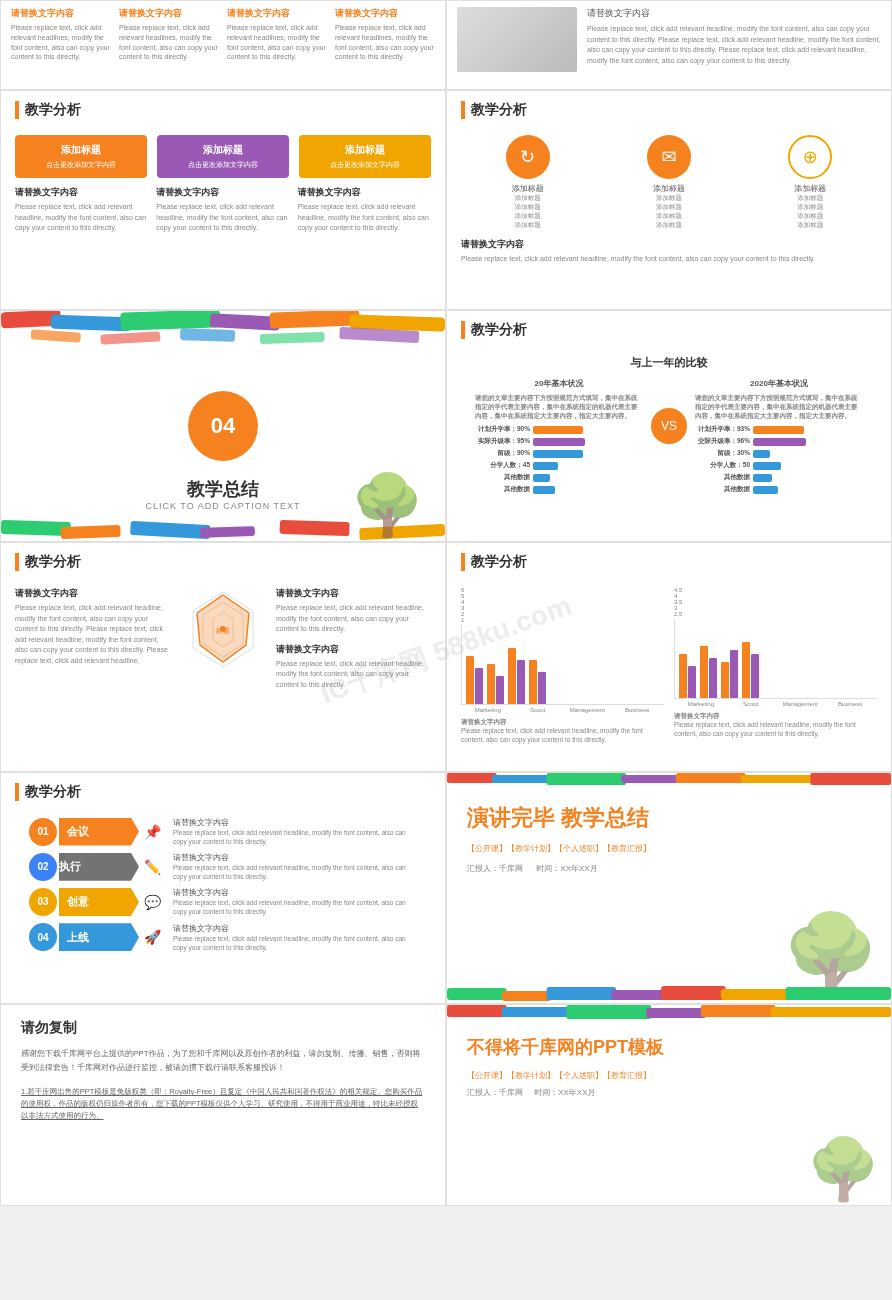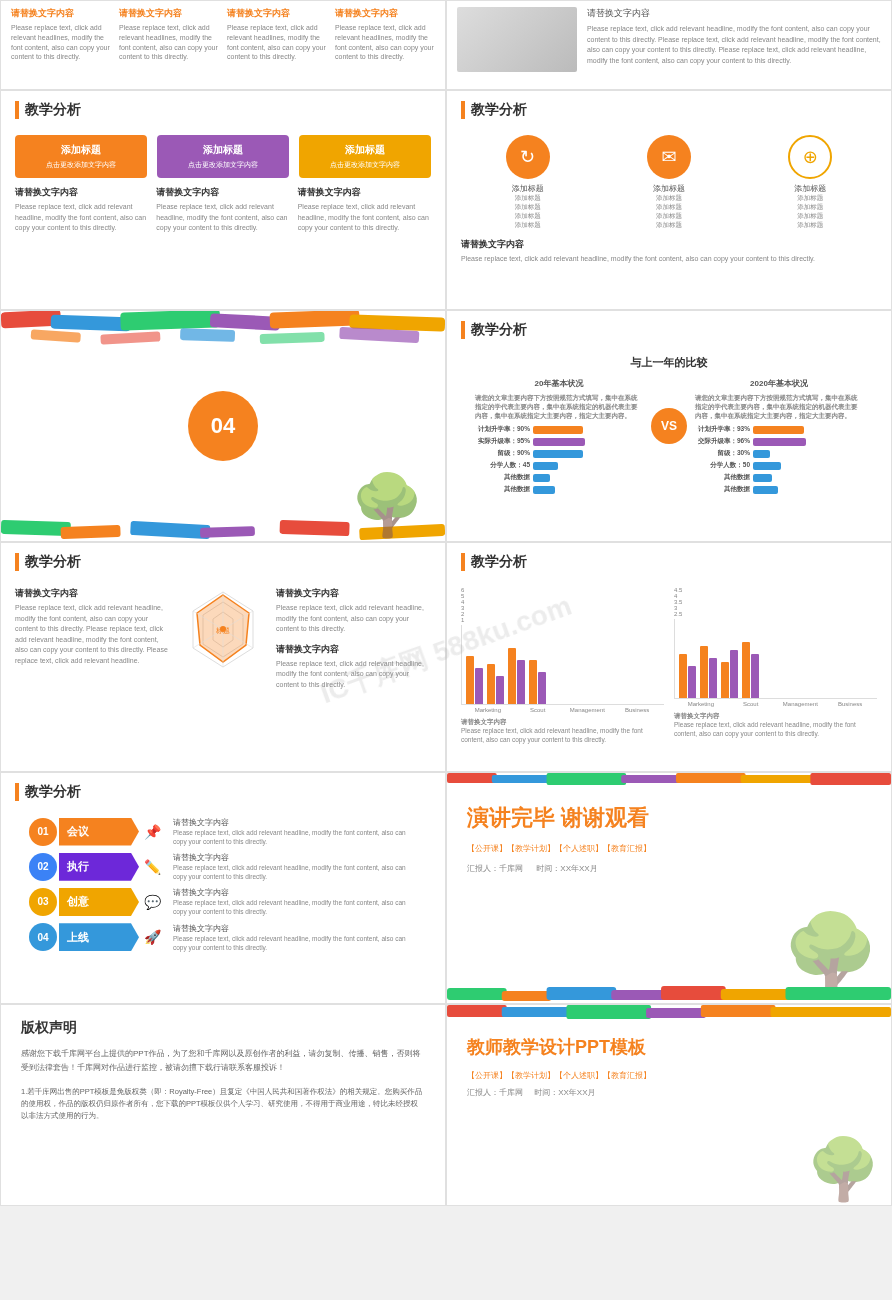--- a/index.html
+++ b/index.html
@@ -84,21 +84,21 @@
     .p5-sub-title { font-size: 9px; color: #888; letter-spacing: 1px; }
     .p5-tree { position: absolute; right: 20px; bottom: 0; font-size: 60px; opacity: 0.6; z-index: 1; }
 
     
     .p6-content { padding: 8px 28px; }
     .p6-title-center { text-align: center; font-size: 11px; color: #333; margin-bottom: 8px; font-weight: bold; }
     .p6-vs-row { display: flex; gap: 8px; align-items: flex-start; }
     .p6-col { flex: 1; font-weight: bold; }
     .p6-col-title { font-size: 8px; color: #555; margin-bottom: 4px; text-align: center; }
     .p6-col-text { font-size: 6.5px; color: #888; line-height: 1.4; margin-bottom: 5px; }
-    .p6-vs-circle { width: 36px; height: 36px; border-radius: 50%; background: #f5821f; color: #fff; display: flex; align-items: center; justify-content: center; font-size: 12px; font-weight: bold; flex-shrink: 0; margin-top: 30px; }
+    .p6-vs-circle { width: 36px; height: 36px; border-radius: 50%; background: #f5821f; color: #fff; display: flex; align-items: center; justify-content: center; font-size: 12px; font-weight: normal; flex-shrink: 0; margin-top: 30px; }
     .p6-bar-row { display: flex; align-items: center; margin-bottom: 3px; gap: 3px; }
     .p6-bar-label { font-size: 6.5px; color: #555; width: 55px; flex-shrink: 0; text-align: right; }
     .p6-bar { height: 8px; border-radius: 2px; }
 
     
     .row4 { display: grid; grid-template-columns: 1fr 1fr; }
     .row4 .panel { min-height: 230px; }
 
     
     .p7-content { padding: 8px 14px; }
@@ -136,21 +136,21 @@
 
     
     .row6 { display: grid; grid-template-columns: 1fr 1fr; }
     .row6 .panel { min-height: 200px; }
 
     
     .p11-content { padding: 14px 20px; }
     .p11-title { font-size: 14px; font-weight: bold; color: #333; margin-bottom: 10px; }
     .p11-main-text { font-size: 8px; color: #666; line-height: 1.7; margin-bottom: 12px; }
     .p11-item { margin-bottom: 8px; }
-    .p11-item-text { font-size: 7.5px; color: #666; line-height: 1.6; }
+    .p11-item-text { font-size: 7.5px; color: #666; line-height: 1.6; text-decoration: underline; }
 
     
     .p12-content { height: 200px; position: relative; overflow: hidden; background: #fff; }
     .p12-splash { position: absolute; top: 0; left: 0; right: 0; height: 18px; }
     .p12-main-title { font-size: 18px; font-weight: bold; color: #f5821f; position: absolute; top: 30px; left: 20px; }
     .p12-links { position: absolute; top: 65px; left: 20px; font-size: 8px; color: #f5821f; }
     .p12-info { position: absolute; top: 82px; left: 20px; font-size: 8px; color: #888; }
     .p12-tree { position: absolute; right: 10px; bottom: 0; font-size: 60px; opacity: 0.5; }
 
     
@@ -297,20 +297,24 @@
           <rect x="30" y="20" width="50" height="10" rx="3" fill="#f5821f" opacity="0.7" transform="rotate(4,55,25)"></rect>
           <rect x="100" y="22" width="60" height="10" rx="3" fill="#e74c3c" opacity="0.6" transform="rotate(-3,130,27)"></rect>
           <rect x="180" y="18" width="55" height="12" rx="3" fill="#3498db" opacity="0.7" transform="rotate(2,207,24)"></rect>
           <rect x="260" y="22" width="65" height="10" rx="3" fill="#2ecc71" opacity="0.6" transform="rotate(-2,292,27)"></rect>
           <rect x="340" y="18" width="80" height="12" rx="3" fill="#9b59b6" opacity="0.7" transform="rotate(3,380,24)"></rect>
         </svg>
       </div>
       <div class="p5-circle">
         <span class="p5-circle-num">04</span>
       </div>
+      <div class="p5-text-block">
+        <div class="p5-main-title">教学总结</div>
+        <div class="p5-sub-title">CLICK TO ADD CAPTION TEXT</div>
+      </div>
 
       <div class="p5-tree">🌳</div>
 
       <div style="position:absolute;bottom:0;left:0;right:0;height:40px;">
         <svg class="splash-svg" viewBox="0 0 446 40" preserveAspectRatio="none">
           <rect x="0" y="20" width="70" height="14" rx="3" fill="#2ecc71" transform="rotate(2,35,27)"></rect>
           <rect x="60" y="25" width="60" height="12" rx="3" fill="#f5821f" transform="rotate(-2,90,31)"></rect>
           <rect x="130" y="22" width="80" height="14" rx="3" fill="#3498db" transform="rotate(3,170,29)"></rect>
           <rect x="200" y="26" width="55" height="10" rx="3" fill="#9b59b6" transform="rotate(-2,227,31)"></rect>
           <rect x="280" y="20" width="70" height="14" rx="3" fill="#e74c3c" transform="rotate(2,315,27)"></rect>
@@ -516,21 +520,21 @@
     <div style="width:28px;height:28px;border-radius:50%;background:#f5821f;display:flex;align-items:center;justify-content:center;color:#fff;font-size:10px;font-weight:bold;flex-shrink:0;">01</div>
     <div style="flex:0 0 80px;height:28px;background:#f5821f;display:flex;align-items:center;padding-left:8px;color:#fff;font-size:11px;font-weight:bold;margin-left:2px;clip-path:polygon(0 0, calc(100% - 8px) 0, 100% 50%, calc(100% - 8px) 100%, 0 100%);">会议</div>
     <div style="width:28px;height:28px;display:flex;align-items:center;justify-content:center;font-size:14px;">📌</div>
     <div style="flex:1;padding-left:6px;">
       <div style="font-size:8px;color:#555;">请替换文字内容</div>
       <div style="font-size:6.5px;color:#888;line-height:1.4;">Please replace text, click add relevant headline, modify the font content, also can copy your content to this directly.</div>
     </div>
   </div>
         <div style="display: flex; align-items: center; margin-bottom: 6px; padding: 0px 14px;">
     <div style="width:28px;height:28px;border-radius:50%;background:#3b82f6;display:flex;align-items:center;justify-content:center;color:#fff;font-size:10px;font-weight:bold;flex-shrink:0;">02</div>
-    <div style="flex:0 0 80px;height:28px;background:#6d28d9;display:flex;align-items:center;padding-left:8px;color:#fff;font-size:11px;font-weight:bold;margin-left:2px;clip-path:polygon(0 0, calc(100% - 8px) 0, 100% 50%, calc(100% - 8px) 100%, 0 100%);">执行</div>
+    <div style="flex:0 0 80px;height:28px;background:#737373;display:flex;align-items:center;color:#fff;font-size:11px;font-weight:bold;margin-left:2px;clip-path:polygon(0 0, calc(100% - 8px) 0, 100% 50%, calc(100% - 8px) 100%, 0 100%);">执行</div>
     <div style="width:28px;height:28px;display:flex;align-items:center;justify-content:center;font-size:14px;">✏️</div>
     <div style="flex:1;padding-left:6px;">
       <div style="font-size:8px;color:#555;">请替换文字内容</div>
       <div style="font-size:6.5px;color:#888;line-height:1.4;">Please replace text, click add relevant headline, modify the font content, also can copy your content to this directly.</div>
     </div>
   </div>
         <div style="display: flex; align-items: center; margin-bottom: 6px; padding: 0px 14px;">
     <div style="width:28px;height:28px;border-radius:50%;background:#f0a500;display:flex;align-items:center;justify-content:center;color:#fff;font-size:10px;font-weight:bold;flex-shrink:0;">03</div>
     <div style="flex:0 0 80px;height:28px;background:#f0a500;display:flex;align-items:center;padding-left:8px;color:#fff;font-size:11px;font-weight:bold;margin-left:2px;clip-path:polygon(0 0, calc(100% - 8px) 0, 100% 50%, calc(100% - 8px) 100%, 0 100%);">创意</div>
     <div style="width:28px;height:28px;display:flex;align-items:center;justify-content:center;font-size:14px;">💬</div>
@@ -556,21 +560,21 @@
         <svg class="splash-svg" viewBox="0 0 446 15" preserveAspectRatio="none">
           <rect x="0" y="0" width="50" height="10" rx="2" fill="#e74c3c"></rect>
           <rect x="45" y="2" width="60" height="8" rx="2" fill="#3498db"></rect>
           <rect x="100" y="0" width="80" height="12" rx="2" fill="#2ecc71"></rect>
           <rect x="175" y="2" width="60" height="8" rx="2" fill="#9b59b6"></rect>
           <rect x="230" y="0" width="70" height="10" rx="2" fill="#f5821f"></rect>
           <rect x="295" y="2" width="75" height="8" rx="2" fill="#f0a500"></rect>
           <rect x="365" y="0" width="81" height="12" rx="2" fill="#e74c3c"></rect>
         </svg>
       </div>
-      <div class="p10-main-title">演讲完毕  谢谢观看</div>
+      <div class="p10-main-title">演讲完毕  教学总结</div>
       <div class="p10-links">【公开课】【教学计划】【个人述职】【教育汇报】</div>
       <div class="p10-info">
         <span>汇报人：千库网</span>
         &nbsp;&nbsp;&nbsp;&nbsp;
         <span>时间：XX年XX月</span>
       </div>
       <div class="p10-tree">🌳</div>
 
       <div style="position:absolute;bottom:0;left:0;right:0;height:30px;">
         <svg class="splash-svg" viewBox="0 0 446 30" preserveAspectRatio="none">
@@ -583,40 +587,40 @@
           <rect x="340" y="14" width="106" height="13" rx="3" fill="#2ecc71"></rect>
         </svg>
       </div>
     </div>
   </div>
 </div>
 
 <div class="row6">
   <div class="panel">
     <div class="p11-content">
-      <div class="p11-title">版权声明</div>
+      <div class="p11-title">请勿复制</div>
       <div class="p11-main-text">感谢您下载千库网平台上提供的PPT作品，为了您和千库网以及原创作者的利益，请勿复制、传播、销售，否则将受到法律套告！千库网对作品进行监控，被请勿擅下载行请联系客服投诉！</div>
       <div class="p11-item">
         <div class="p11-item-text">1.若千库网出售的PPT模板是免版权类（即：Royalty-Free）且复定《中国人民共和国著作权法》的相关规定。您购买作品的使用权，作品的版权仍归原作者所有，您下载的PPT模板仅供个人学习、研究使用，不得用于商业用途，特比未经授权以非法方式使用的行为。</div>
       </div>
     </div>
   </div>
   <div class="panel">
     <div class="p12-content">
       <div class="p12-splash">
         <svg class="splash-svg" viewBox="0 0 446 18" preserveAspectRatio="none">
           <rect x="0" y="0" width="60" height="12" rx="2" fill="#e74c3c"></rect>
           <rect x="55" y="2" width="70" height="10" rx="2" fill="#3498db"></rect>
           <rect x="120" y="0" width="85" height="14" rx="2" fill="#2ecc71"></rect>
           <rect x="200" y="3" width="60" height="10" rx="2" fill="#9b59b6"></rect>
           <rect x="255" y="0" width="75" height="12" rx="2" fill="#f5821f"></rect>
           <rect x="325" y="2" width="121" height="10" rx="2" fill="#f0a500"></rect>
         </svg>
       </div>
-      <div class="p12-main-title">教师教学设计PPT模板</div>
+      <div class="p12-main-title">不得将千库网的PPT模板</div>
       <div class="p12-links">【公开课】【教学计划】【个人述职】【教育汇报】</div>
       <div class="p12-info">
         <span>汇报人：千库网</span>
         &nbsp;&nbsp;&nbsp;
         <span>时间：XX年XX月</span>
       </div>
       <div class="p12-tree">🌳</div>
     </div>
   </div>
 </div>

